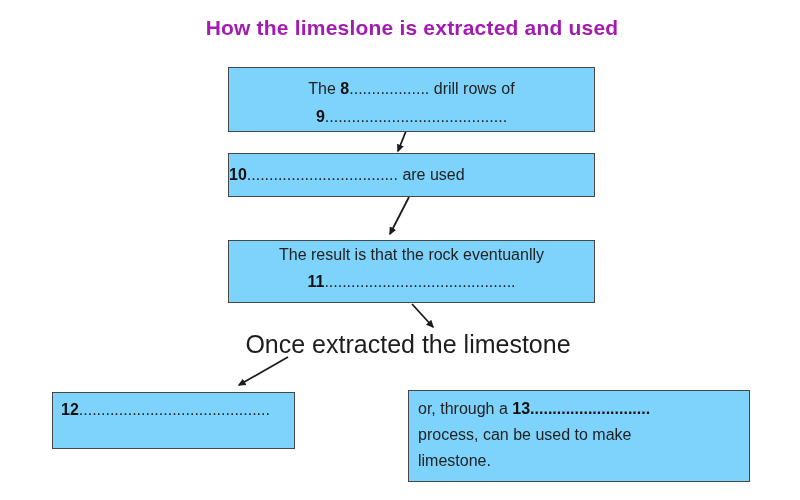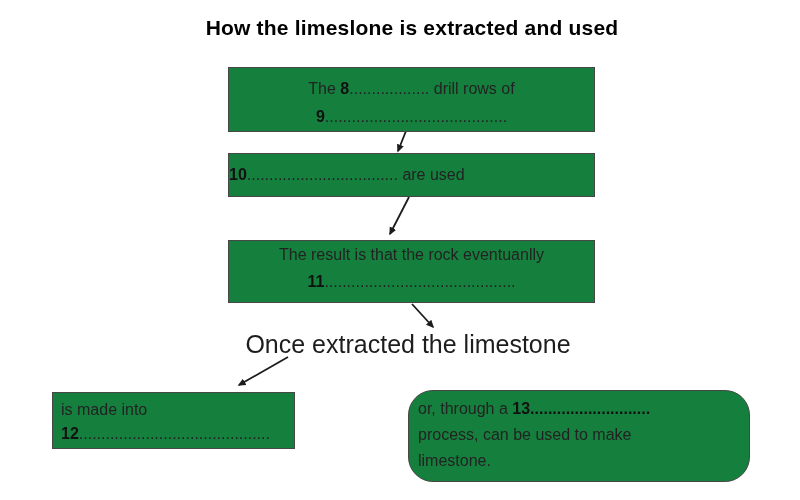--- a/index.html
+++ b/index.html
@@ -19,40 +19,40 @@
   .page-title {
     position: absolute;
     top: 16px;
     left: 24px;
     width: 776px;
     margin: 0;
     text-align: center;
     font-size: 21px;
     font-weight: bold;
     letter-spacing: 0.2px;
-    color: #000000;
+    color: #a21caf;
   }
   .flow-box {
     position: absolute;
     box-sizing: border-box;
     border: 1.5px solid #474747;
-    background: #15803d;
+    background: #7dd3fc;
     font-size: 16px;
     color: #222222;
   }
   .flow-box p { margin: 0; }
   .box1 { left: 228px; top: 67px;  width: 367px; height: 65px; padding-top: 7px; }
   .box1 p { text-align: center; line-height: 28px; }
   .box2 { left: 228px; top: 153px; width: 367px; height: 44px; }
   .box2 p { text-align: left; line-height: 41px; }
   .box3 { left: 228px; top: 240px; width: 367px; height: 63px; }
   .box3 p { text-align: center; line-height: 27px; }
   .box4 { left: 52px;  top: 392px; width: 243px; height: 57px; padding: 5px 8px; }
   .box4 p { text-align: left; line-height: 24px; }
-  .box5 { left: 408px; top: 390px; width: 342px; height: 92px; padding: 5px 9px; border-radius: 25px; }
+  .box5 { left: 408px; top: 390px; width: 342px; height: 92px; padding: 5px 9px; }
   .box5 p { text-align: left; line-height: 26px; }
   .qnum { font-weight: bold; color: #111111; }
   .qdots { font-weight: normal; letter-spacing: 0px; }
   .qdots-bold { font-weight: bold; }
   .subtitle {
     position: absolute;
     top: 330px;
     left: 8px;
     width: 800px;
     margin: 0;
@@ -99,21 +99,20 @@
   </div>
 
   <div class="flow-box box3">
     <p>The result is that the rock eventuanlly</p>
     <p><span class="qnum">11</span><span class="qdots">...........................................</span></p>
   </div>
 
   <div class="subtitle">Once extracted the limestone</div>
 
   <div class="flow-box box4">
-    <p>is made into</p>
     <p><span class="qnum">12</span><span class="qdots">...........................................</span></p>
   </div>
 
   <div class="flow-box box5">
     <p><span>or, through a </span><span class="qnum">13</span><span class="qnum qdots-bold">...........................</span></p>
     <p>process, can be used to make</p>
     <p>limestone.</p>
   </div>
 
 </div>

